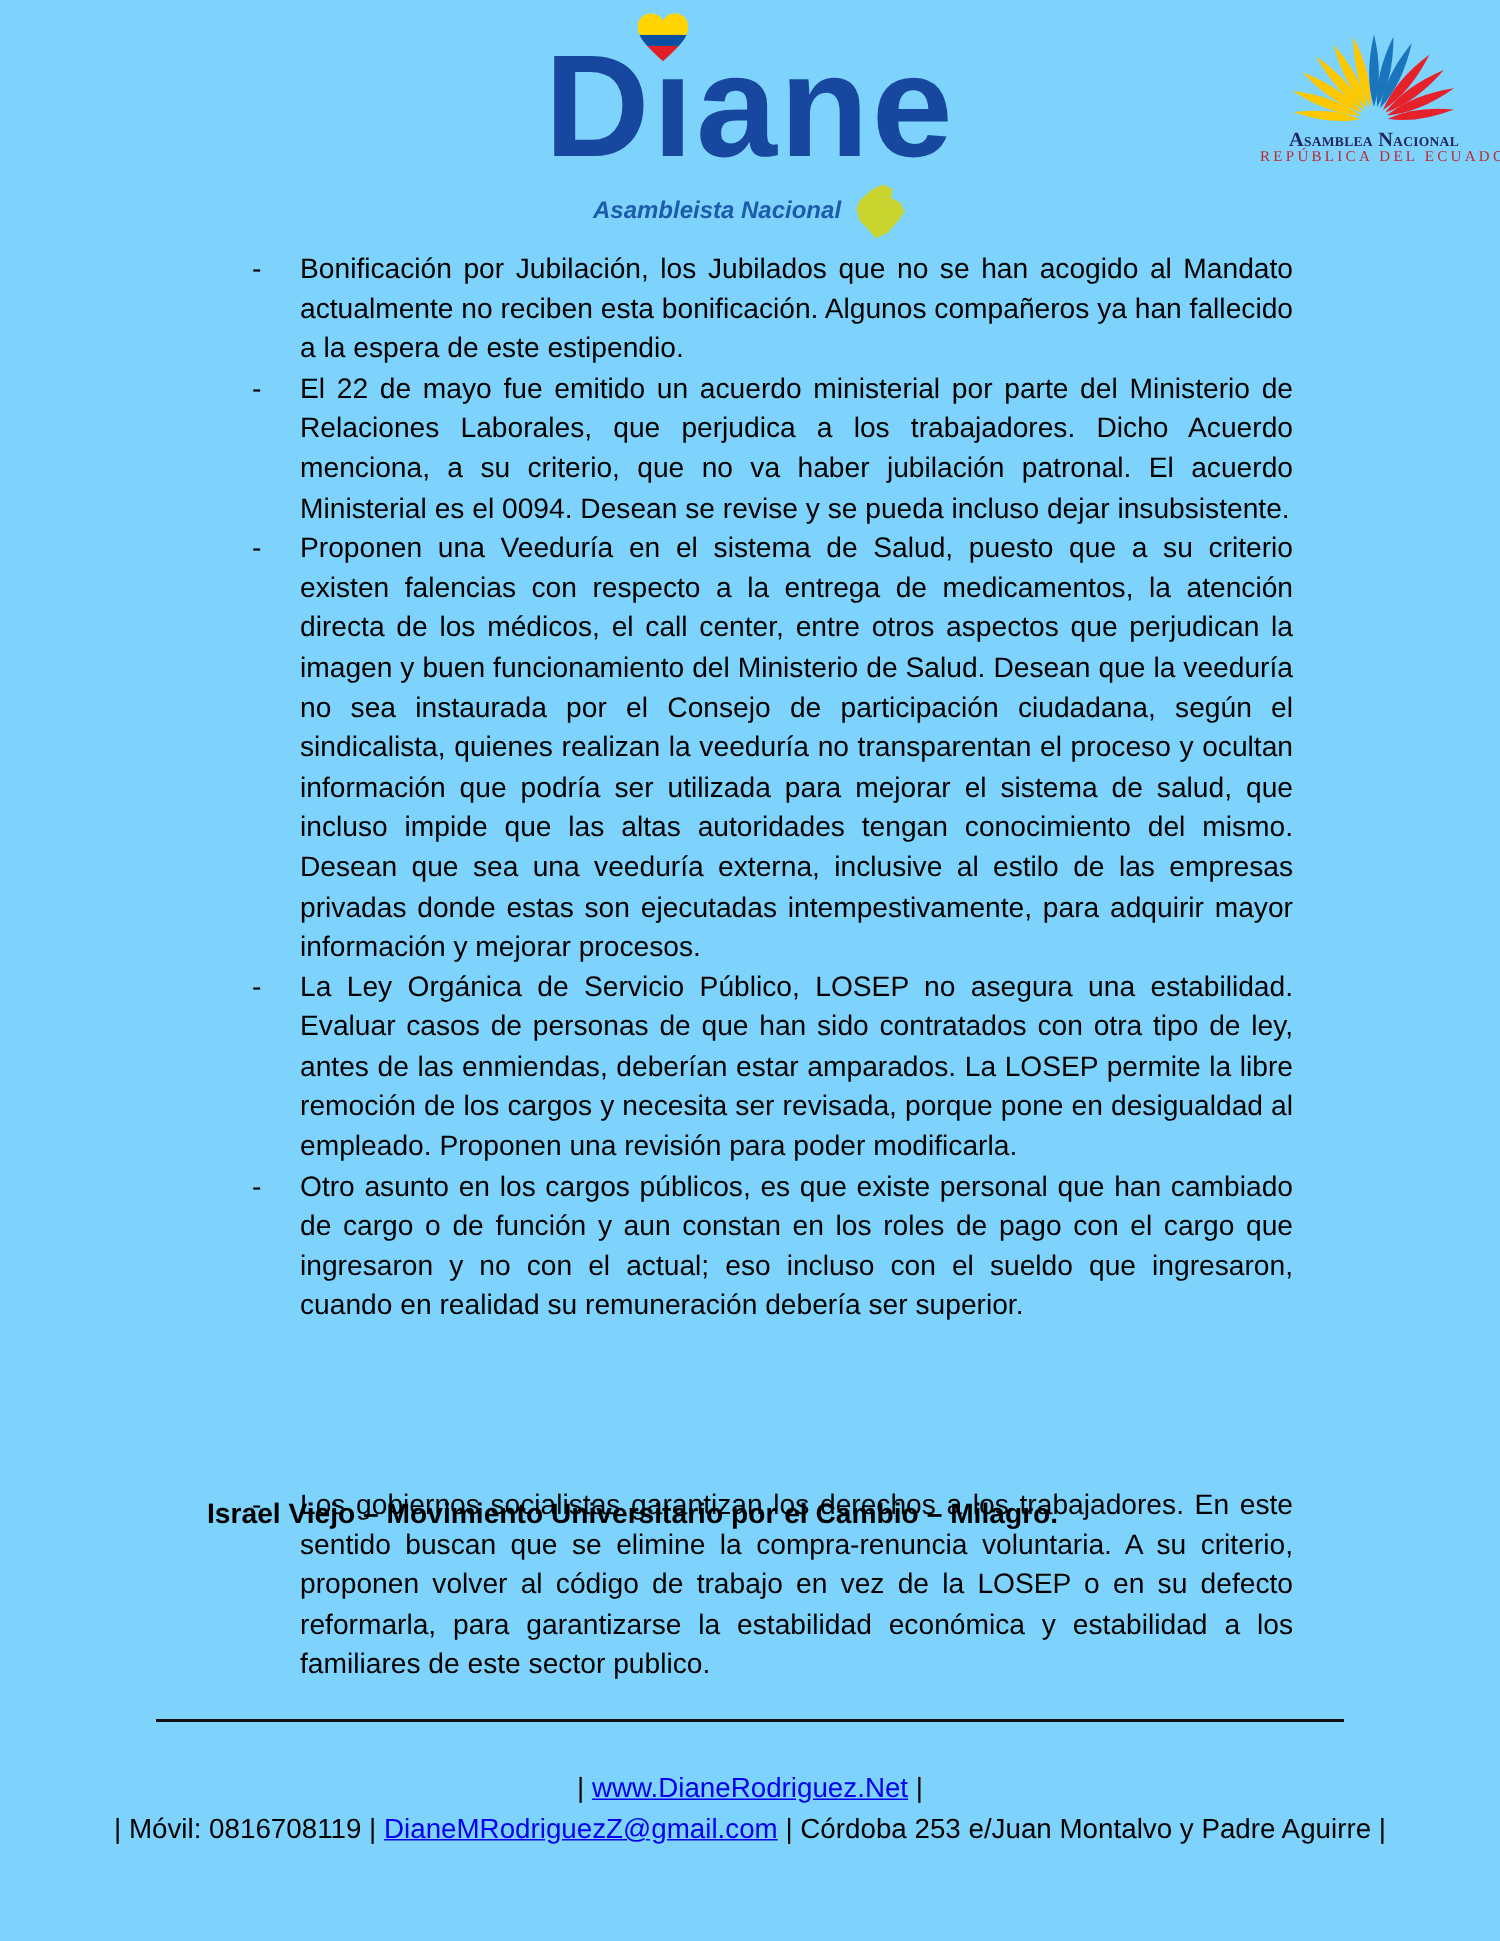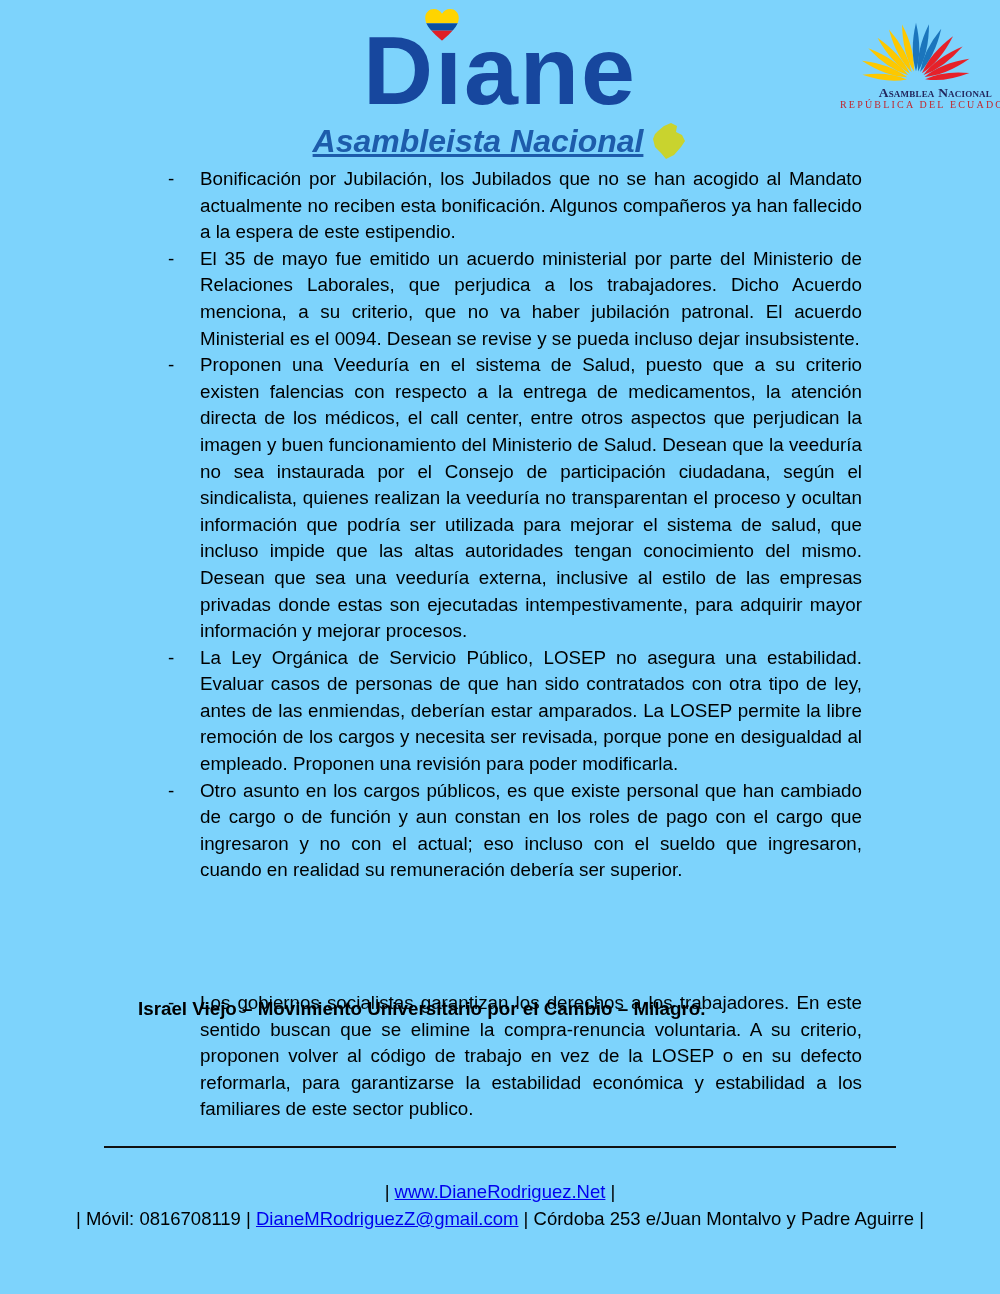--- a/index.html
+++ b/index.html
@@ -12,24 +12,24 @@
     position:absolute;left:330px;top:22px;width:340px;text-align:center;
     font-size:97px;line-height:1;font-weight:bold;letter-spacing:2px;
     color:#17479e;
   }
   .heart{position:absolute;left:424px;top:8px;width:36px;height:34px;}
   .tagline-row{
     position:absolute;left:330px;top:122px;width:340px;
     display:flex;align-items:center;justify-content:center;gap:8px;
   }
   .tagline{
-    font-size:32px;font-style:italic;font-weight:bold;color:#1d5cab;white-space:nowrap;text-decoration:underline;
+    font-size:16px;font-style:italic;font-weight:bold;color:#1d5cab;white-space:nowrap;
   }
   .ecu-map{width:36px;height:38px;flex:0 0 auto;}
-  .assembly{position:absolute;left:840px;top:8px;width:152px;text-align:right;}
+  .assembly{position:absolute;left:840px;top:8px;width:152px;text-align:center;}
   .assembly svg{display:block;width:152px;height:78px;}
   .assembly-title{
     font-family:"Liberation Serif",serif;font-variant:small-caps;font-weight:bold;
     font-size:13.5px;line-height:14px;color:#22265c;letter-spacing:.2px;white-space:nowrap;
   }
   .assembly-sub{
     font-family:"Liberation Serif",serif;font-size:10px;line-height:9px;letter-spacing:2.2px;
     text-transform:uppercase;color:#c1272d;white-space:nowrap;
   }
   
@@ -106,21 +106,21 @@
     <div class="assembly-sub">República del Ecuador</div>
   </div>
 
   <ul class="bullets bullets-1">
     <li class="bullet">
       <span class="marker">-</span>
       <span>Bonificación por Jubilación, los Jubilados que no se han acogido al Mandato actualmente no reciben esta bonificación. Algunos compañeros ya han fallecido a la espera de este estipendio.</span>
     </li>
     <li class="bullet">
       <span class="marker">-</span>
-      <span>El 35 de mayo fue emitido un acuerdo ministerial por parte del Ministerio de Relaciones Laborales, que perjudica a los trabajadores. Dicho Acuerdo menciona, a su criterio, que no va haber jubilación patronal. El acuerdo Ministerial es el 0094. Desean se revise y se pueda incluso dejar insubsistente.</span>
+      <span>El 22 de mayo fue emitido un acuerdo ministerial por parte del Ministerio de Relaciones Laborales, que perjudica a los trabajadores. Dicho Acuerdo menciona, a su criterio, que no va haber jubilación patronal. El acuerdo Ministerial es el 0094. Desean se revise y se pueda incluso dejar insubsistente.</span>
     </li>
     <li class="bullet">
       <span class="marker">-</span>
       <span>Proponen una Veeduría en el sistema de Salud, puesto que a su criterio existen falencias con respecto a la entrega de medicamentos, la atención directa de los médicos, el call center, entre otros aspectos que perjudican la imagen y buen funcionamiento del Ministerio de Salud.  Desean que la veeduría no sea instaurada por el Consejo de participación ciudadana, según el sindicalista, quienes realizan la veeduría no transparentan el proceso y ocultan información que podría ser utilizada para mejorar el sistema de salud, que incluso impide que las altas autoridades tengan conocimiento del mismo. Desean que sea una veeduría externa, inclusive al estilo de las empresas privadas donde estas son ejecutadas intempestivamente, para adquirir mayor información y mejorar procesos.</span>
     </li>
     <li class="bullet">
       <span class="marker">-</span>
       <span>La Ley Orgánica de Servicio Público, LOSEP no asegura una estabilidad. Evaluar casos de personas de que han sido contratados con otra tipo de ley, antes de las enmiendas, deberían estar amparados. La LOSEP permite la libre remoción de los cargos y necesita ser revisada, porque pone en desigualdad al empleado. Proponen una revisión para poder modificarla.</span>
     </li>
     <li class="bullet">

